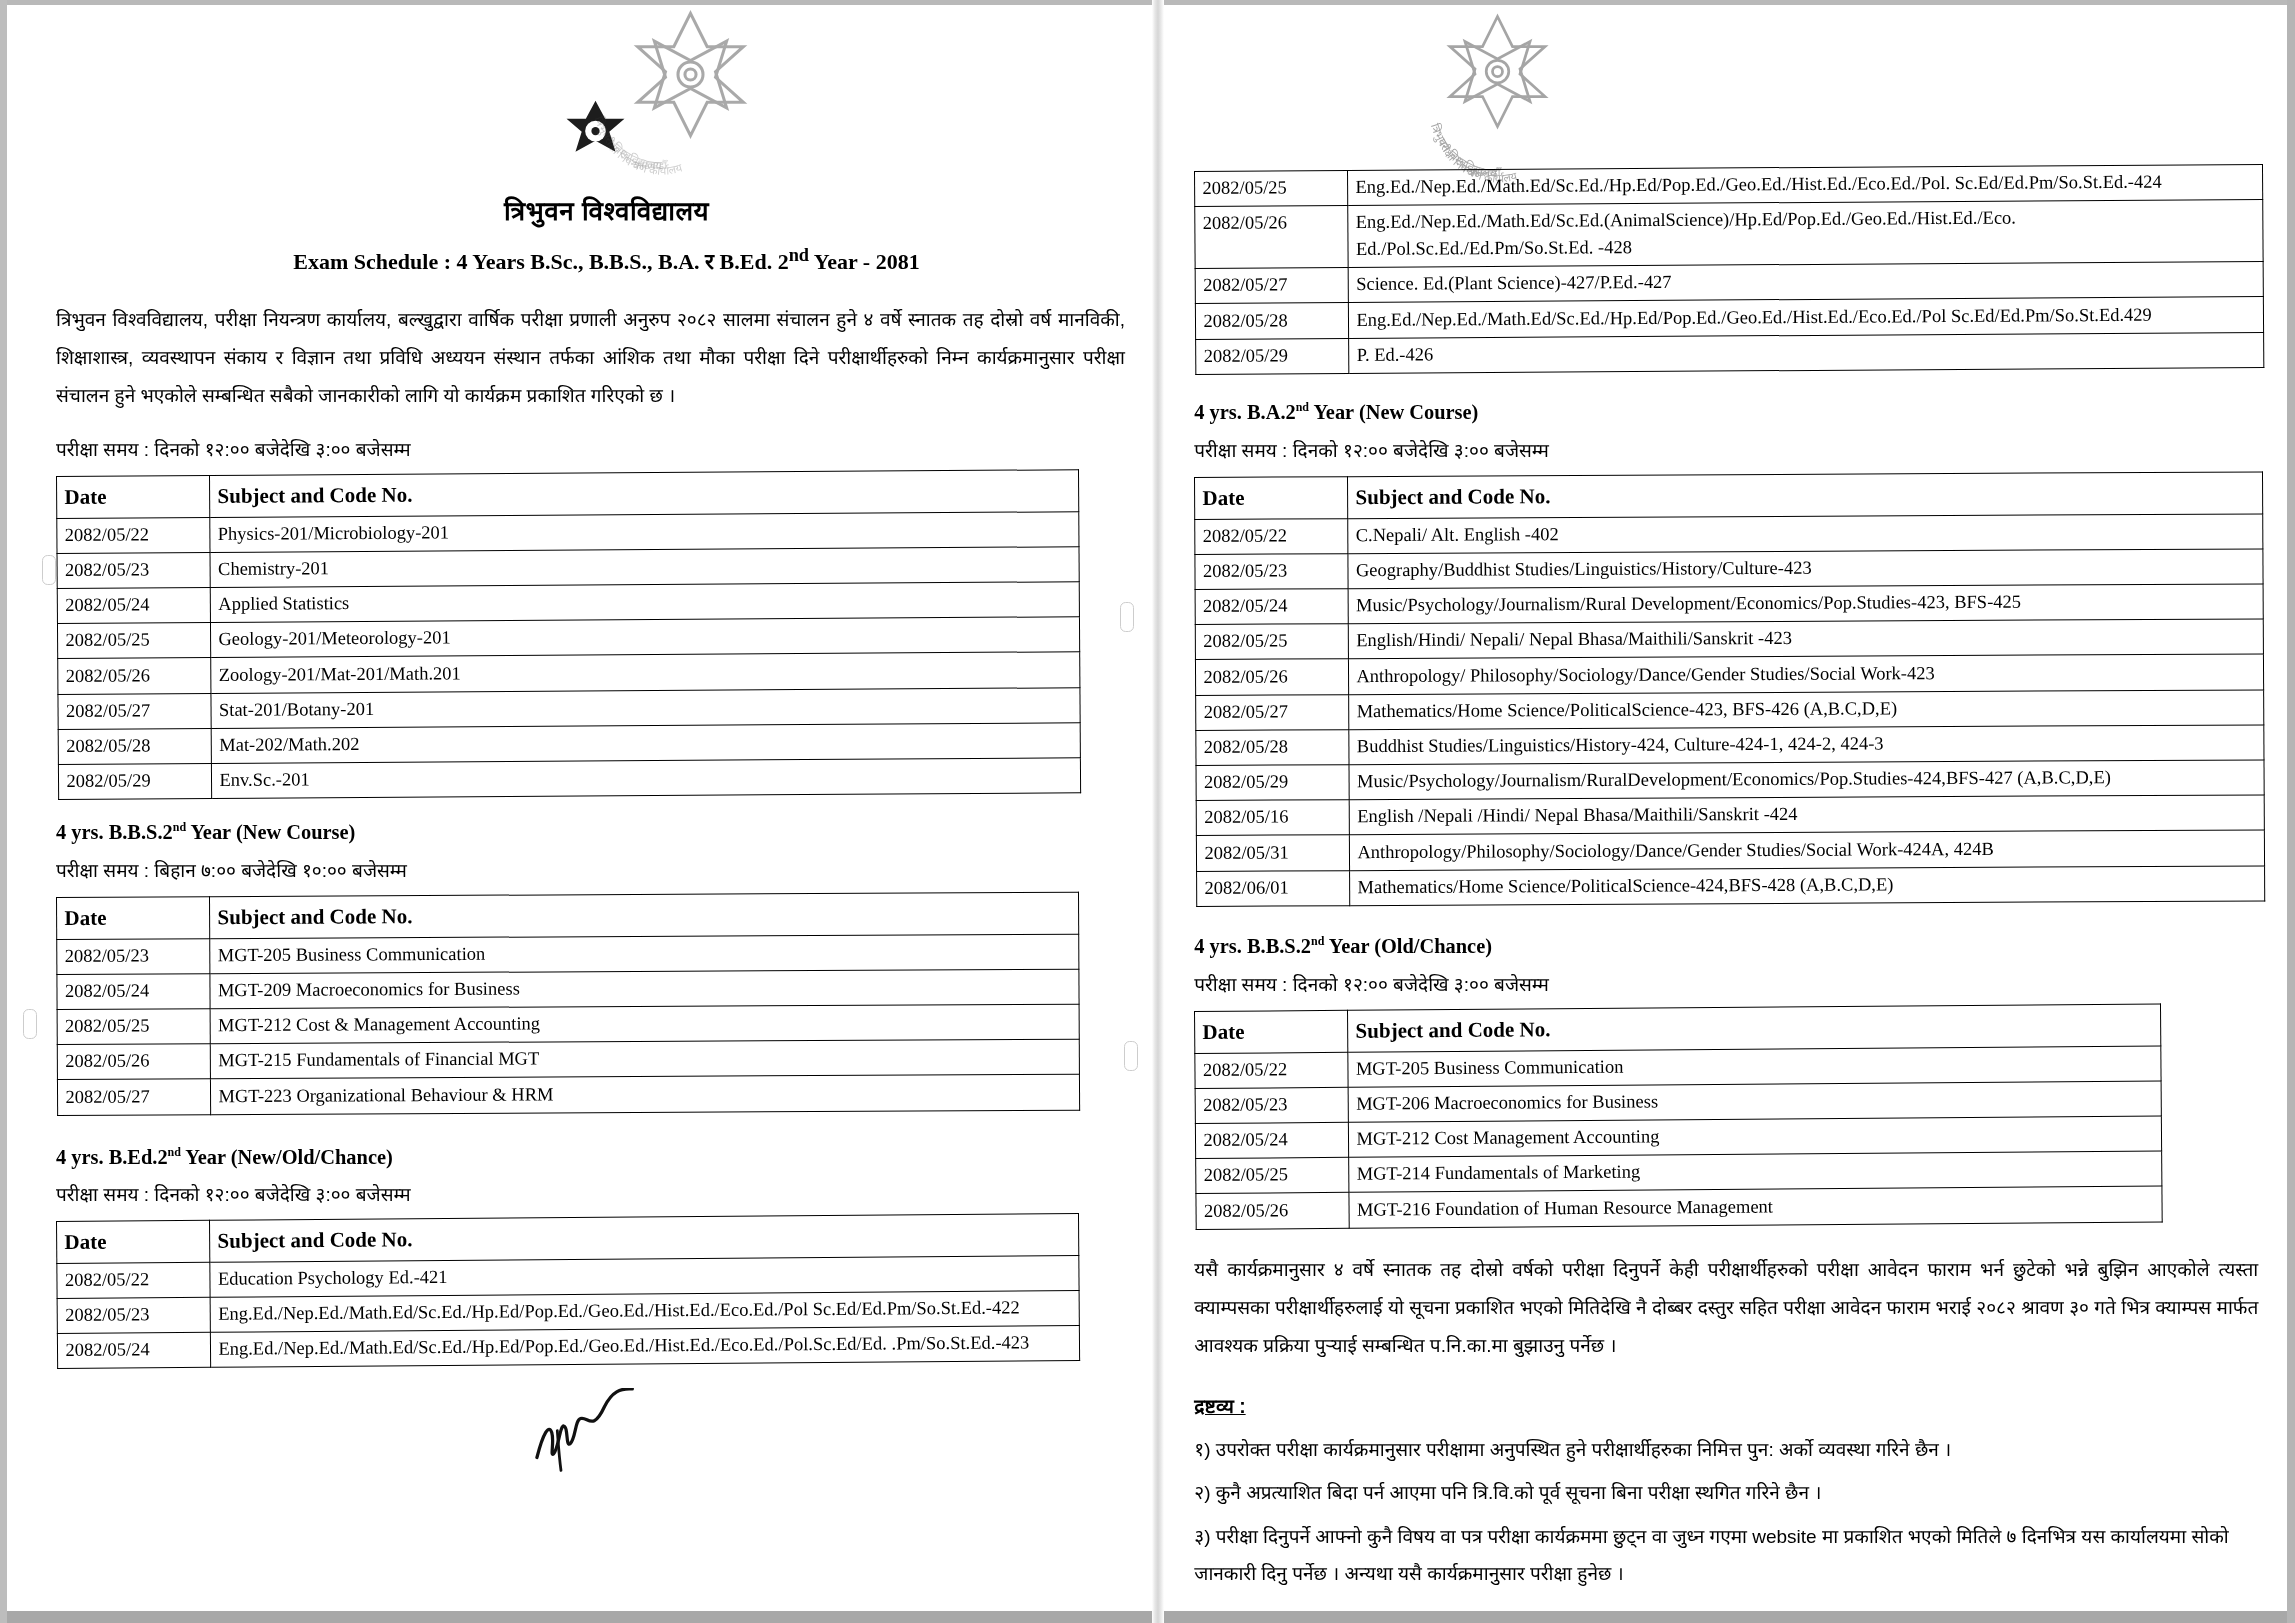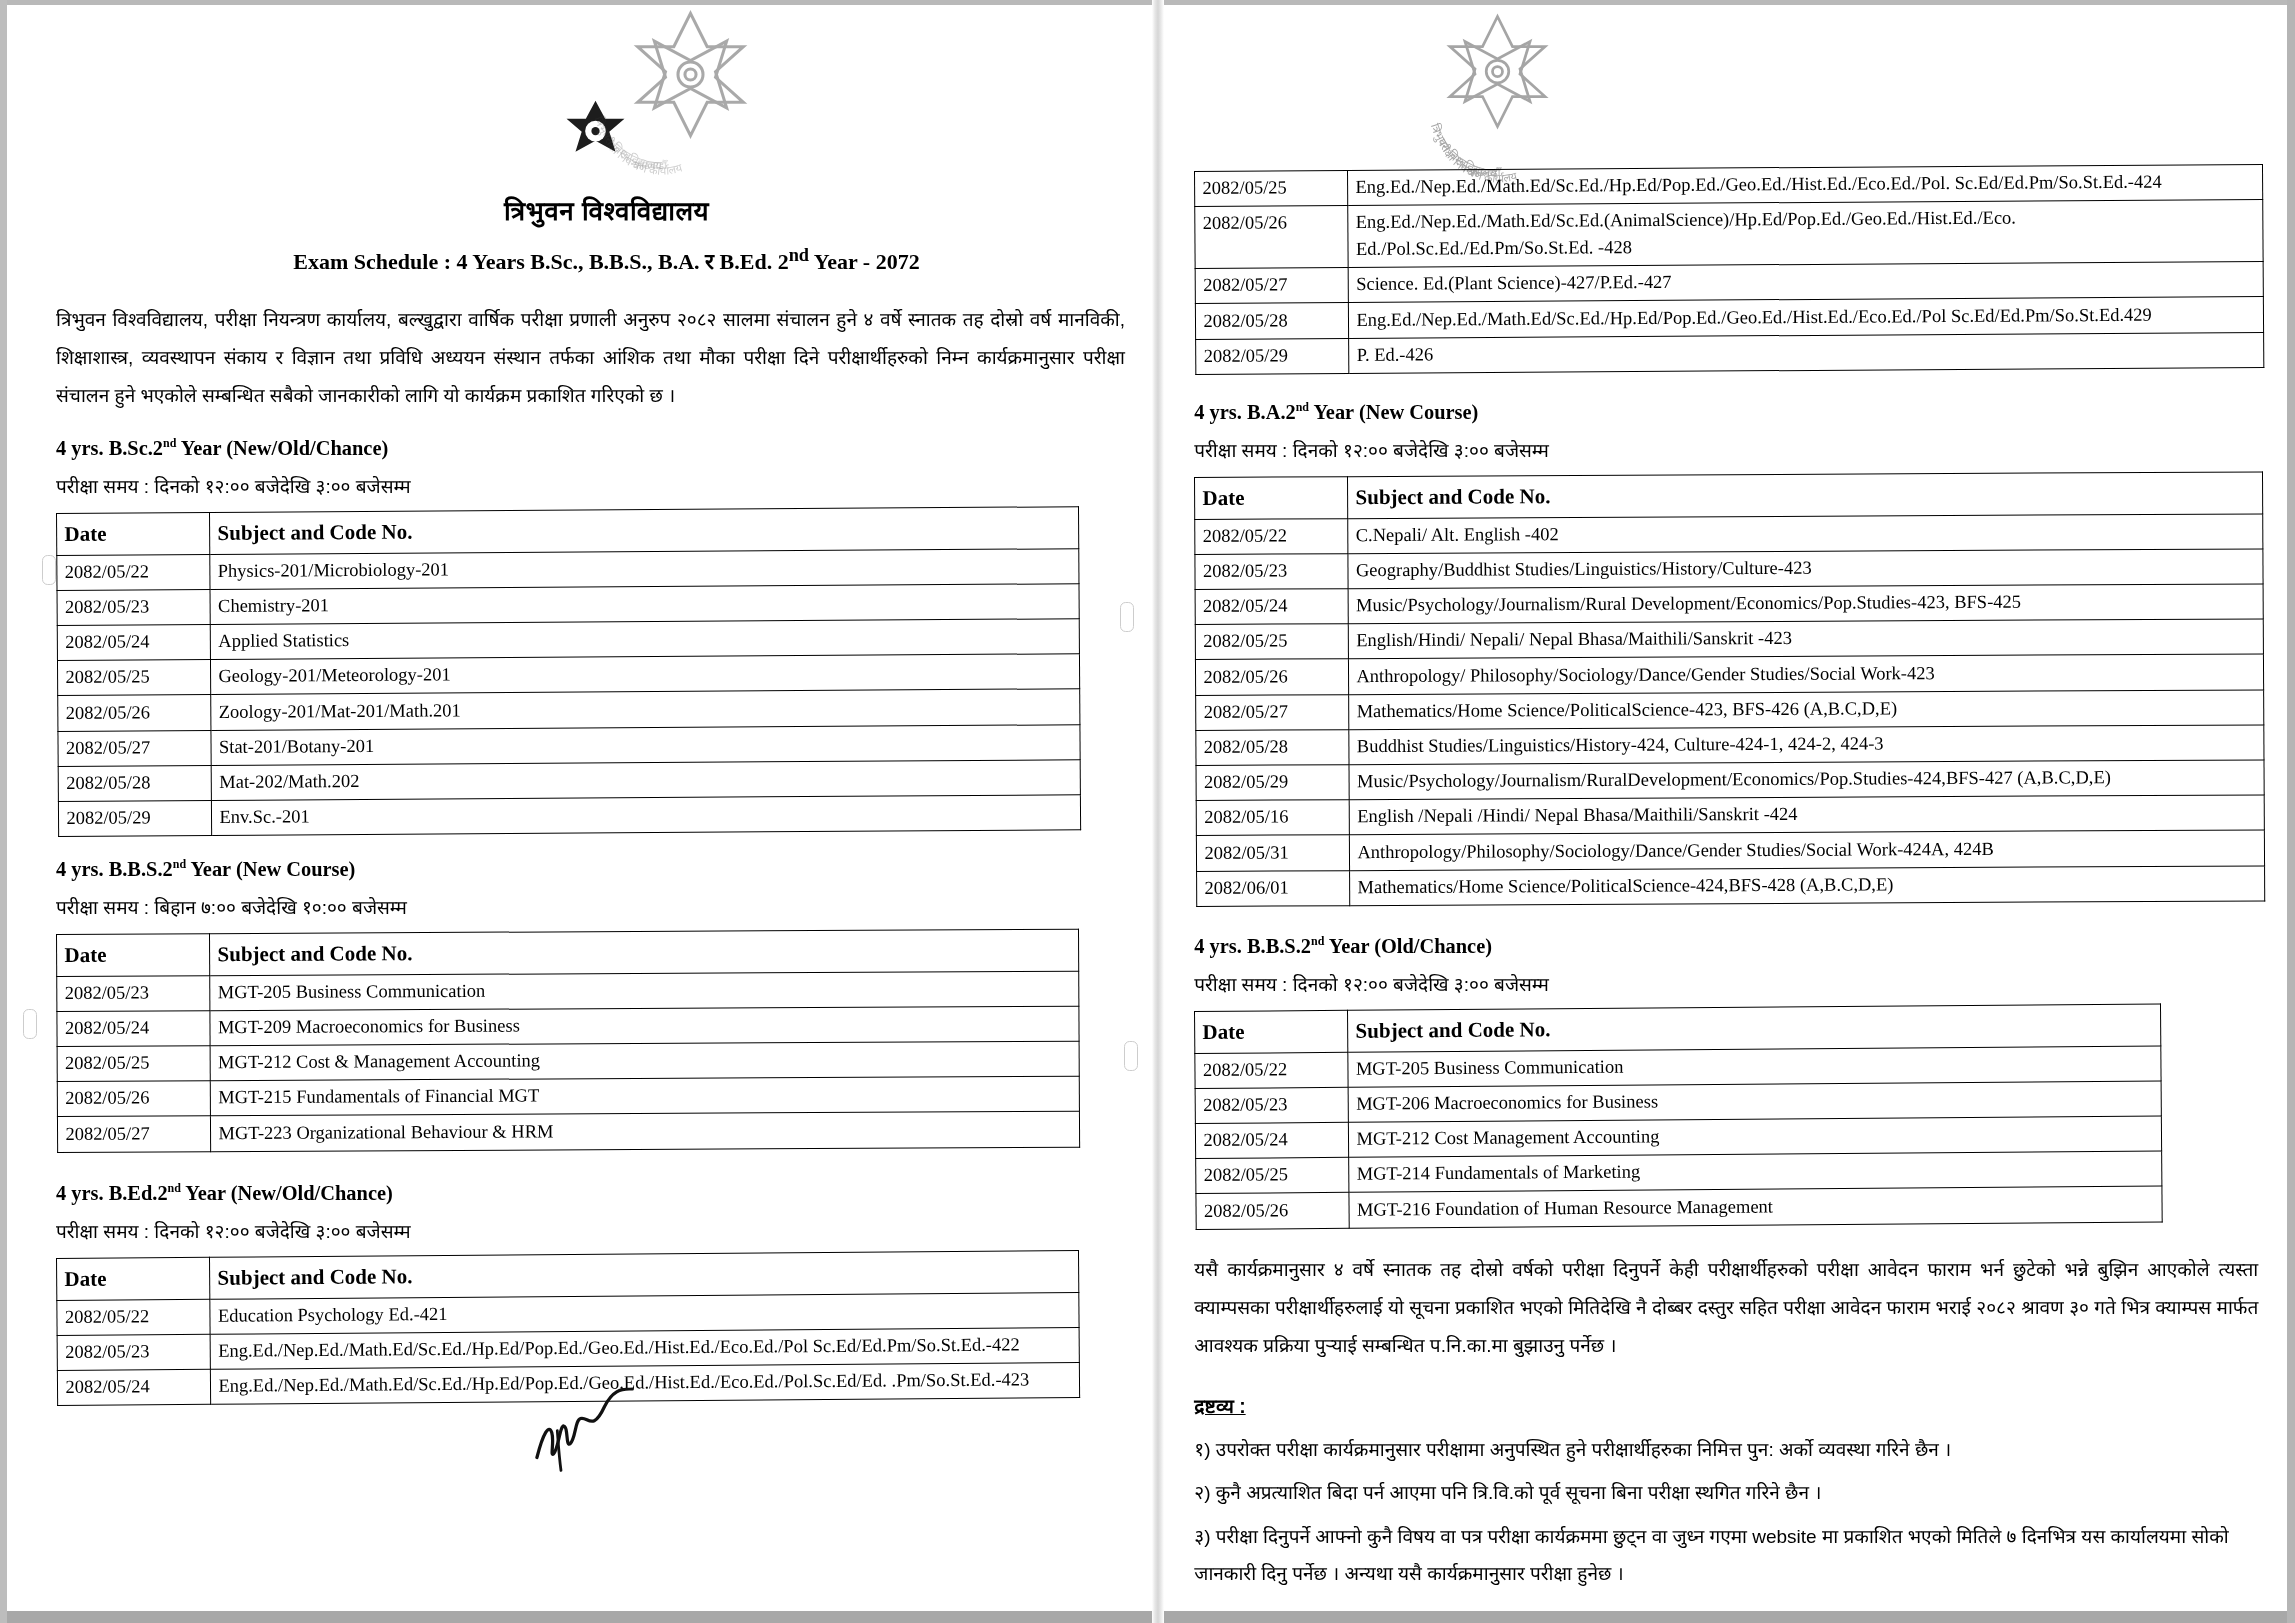--- a/index.html
+++ b/index.html
@@ -217,29 +217,26 @@
           <textPath href="#arcL2" startOffset="4%">परीक्षा नियन्त्रण कार्यालय</textPath>
         </text>
         <text x="68" y="120" font-size="13" fill="#3a3a3a" opacity="0.5" font-family="'Liberation Sans','DejaVu Sans',sans-serif">काठमाडौँ</text>
       </svg>
     </div>
 
     <div style="position:absolute; left:0; top:194px; width:1101px;">
       <div class="uni-name">त्रिभुवन विश्वविद्यालय</div>
 
       <div class="exam-title">
-        <span>Exam Schedule : 4 Years B.Sc., B.B.S., B.A. र B.Ed. 2</span><sup>nd</sup><span> Year - 2072</span>
+        <span>Exam Schedule : 4 Years B.Sc., B.B.S., B.A. र B.Ed. 2</span><sup>nd</sup><span> Year - 2081</span>
       </div>
 
       <p class="intro-para">त्रिभुवन विश्वविद्यालय, परीक्षा नियन्त्रण कार्यालय, बल्खुद्वारा वार्षिक परीक्षा प्रणाली अनुरुप २०८२ सालमा संचालन हुने ४ वर्षे स्नातक तह दोस्रो वर्ष मानविकी, शिक्षाशास्त्र, व्यवस्थापन संकाय र विज्ञान तथा प्रविधि अध्ययन संस्थान तर्फका आंशिक तथा मौका परीक्षा दिने परीक्षार्थीहरुको निम्न कार्यक्रमानुसार परीक्षा संचालन हुने भएकोले सम्बन्धित सबैको जानकारीको लागि यो कार्यक्रम प्रकाशित गरिएको छ ।</p>
 
       <div class="section">
-        <div class="sec-title">
-          <span>4 yrs. B.Sc.2</span><sup>nd</sup><span> Year (New/Old/Chance)</span>
-        </div>
         <div class="sec-time">परीक्षा समय : दिनको १२:०० बजेदेखि ३:०० बजेसम्म</div>
         <table class="sched skew-a">
           <colgroup>
               <col class="c-date">
               <col>
             </colgroup>
           <thead>
             <tr>
               <th>Date</th>
               <th>Subject and Code No.</th>

